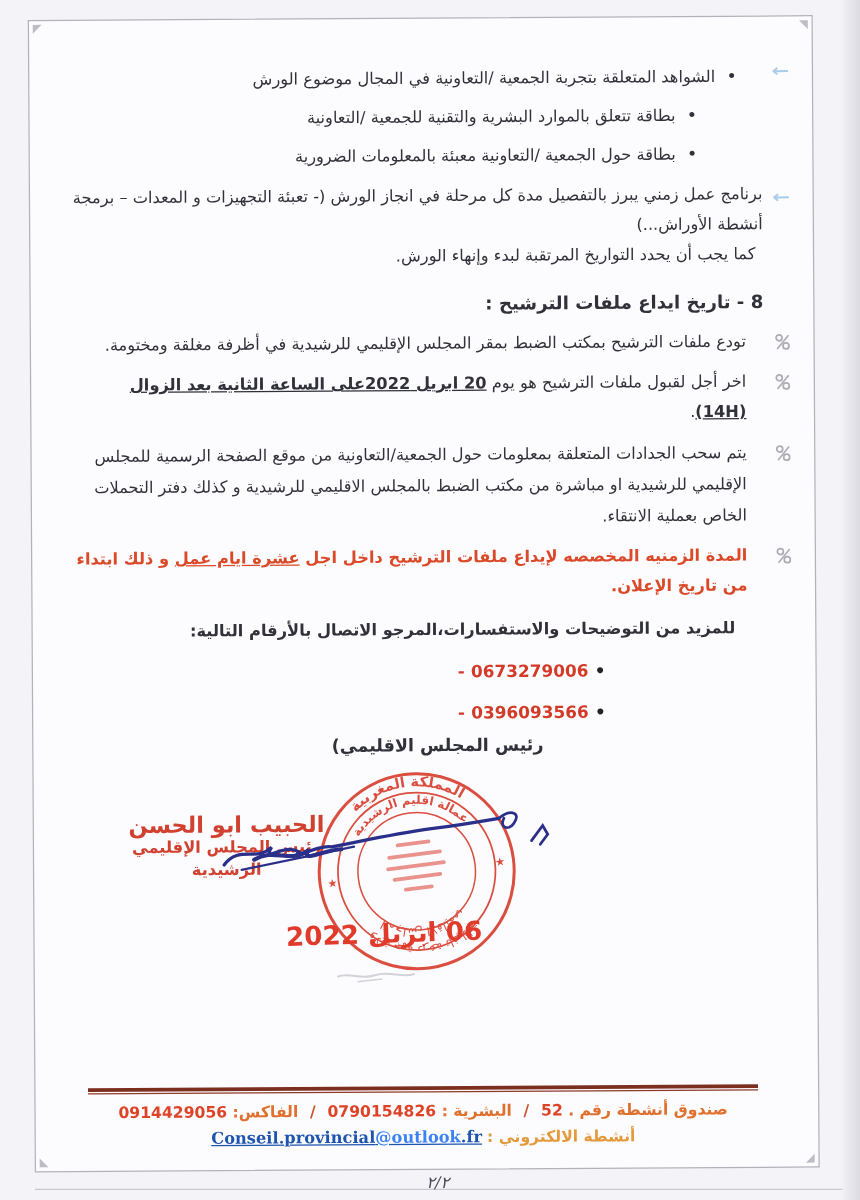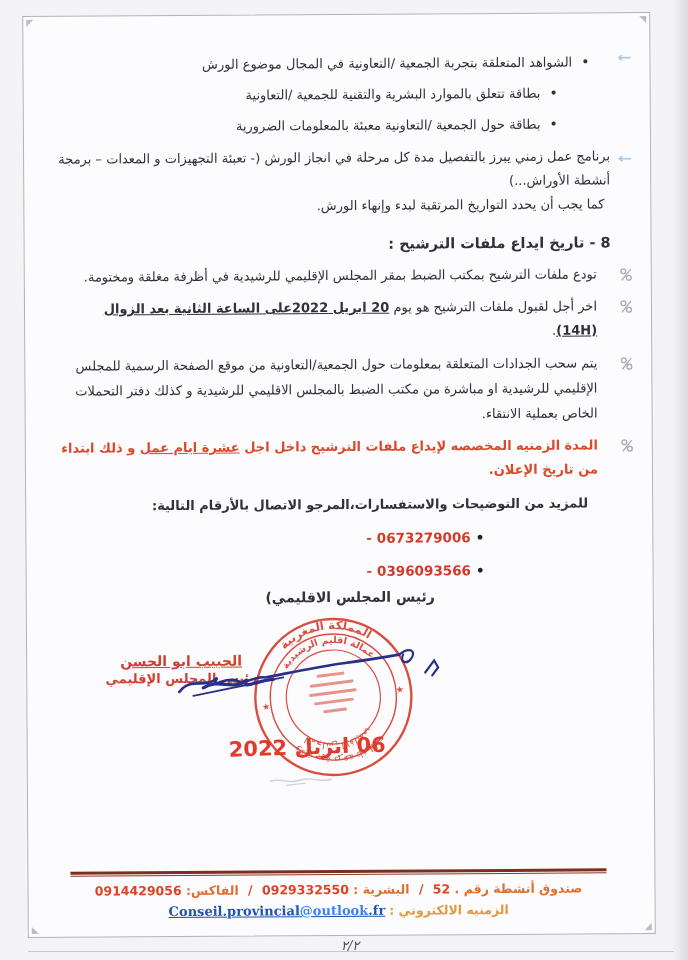--- a/index.html
+++ b/index.html
@@ -48,21 +48,21 @@
   .note{margin-top:10px;font-weight:bold;padding-left:30px;padding-right:24px;}
   .phone-row{margin-top:9px;display:flex;gap:5px;justify-content:flex-start;
     padding-right:128px;color:#d33a28;font-weight:bold;font-size:13.5px;}
   .phone-row .pdot{color:#222;}
   .phone-row .dash{color:#d33a28;}
 
   .sig-area{position:relative;height:246px;margin-top:4px;flex:0 0 auto;}
   .sig-title{position:absolute;top:2px;right:178px;font-weight:bold;font-size:14px;}
   .red-name{position:absolute;top:64px;right:352px;width:160px;text-align:center;
     color:#d04130;font-weight:bold;line-height:18px;}
-  .red-name .nm{font-size:14px;text-decoration:underline;}
+  .red-name .nm{font-size:18px;}
   .red-name .rl{font-size:13px;}
   .stamp{position:absolute;top:28px;right:198px;width:164px;height:164px;
     opacity:.92;transform:rotate(-7deg);}
   .sig-svg{position:absolute;top:46px;right:160px;width:290px;height:90px;}
   .date-stamp{position:absolute;top:148px;right:228px;color:#e03a2b;
     font-weight:bold;font-size:21px;letter-spacing:2px;direction:rtl;
     transform:rotate(-1.5deg);}
   .scribble{position:absolute;top:186px;right:278px;width:70px;height:14px;opacity:.55;}
 
   .footer{margin-top:auto;flex:0 0 auto;padding-bottom:4px;}
@@ -173,20 +173,21 @@
     <span>0396093566</span>
     <span class="dash">-</span>
   </div>
 
   <div class="sig-area">
     <div class="sig-title rtl">رئيس المجلس الاقليمي)</div>
 
     <div class="red-name">
       <div class="nm">الحبيب ابو الحسن</div>
       <div class="rl">رئيس المجلس الإقليمي</div>
+      <div class="rl">الرشيدية</div>
     </div>
 
     <svg class="stamp" viewBox="0 0 164 164">
       <circle cx="82" cy="82" r="78" fill="none" stroke="#d8402f" stroke-width="2.4"></circle>
       <circle cx="82" cy="82" r="63" fill="none" stroke="#d8402f" stroke-width="1.4"></circle>
       <circle cx="82" cy="82" r="47" fill="none" stroke="#d8402f" stroke-width="1.2"></circle>
       <defs>
         <path id="arcOuterTop" d="M 14,82 A 68,68 0 1 1 150,82"></path>
         <path id="arcOuterBottom" d="M 146,92 A 66,66 0 0 1 18,92"></path>
         <path id="arcInnerTop" d="M 28,82 A 54,54 0 1 1 136,82"></path>
@@ -233,25 +234,25 @@
     </svg>
   </div>
 
   <div class="footer">
     <div class="sep"></div>
     <div class="f-line1">
       <span>صندوق أنشطة رقم .</span>
       <span class="num">52</span>
       <span class="sl">/</span>
       <span>البشرية :</span>
-      <span class="num">0929332550</span>
+      <span class="num">0790154826</span>
       <span class="sl">/</span>
       <span>الفاكس:</span>
       <span class="num">0914429056</span>
     </div>
     <div class="f-line2">
-      <span class="lbl">الزمنيه الالكتروني :</span>
+      <span class="lbl">أنشطة الالكتروني :</span>
       <span class="email"><span>Conseil.provincial</span><span class="at">@outlook</span><span>.fr</span></span>
     </div>
   </div>
 </div>
 
 <div class="page-num">٢/٢</div>
 
 </body></html>

